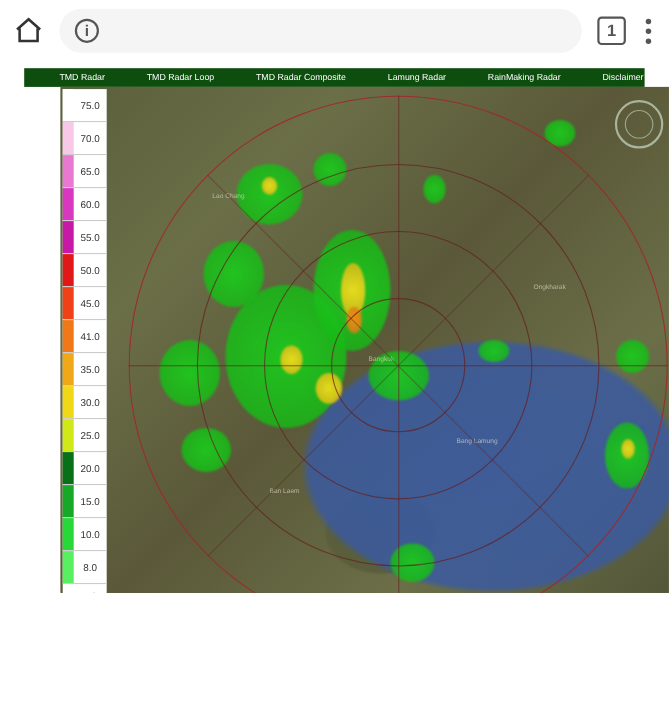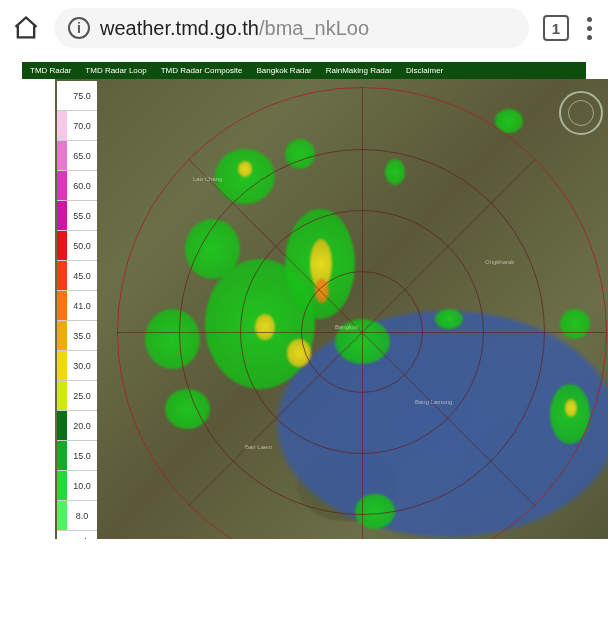--- a/index.html
+++ b/index.html
@@ -42,21 +42,21 @@
 
   .page-content { padding: 6px 22px 0 22px; }
   .nav-bar {
     background: #0d4d0d;
     display: flex;
     gap: 14px;
     padding: 4px 8px;
     font-size: 8px;
     color: #fff;
   }
-  .nav-bar span { white-space: nowrap; }
+  .nav-bar span { white-space: nowrap; margin-left: 24px; }
 
   .radar-wrapper {
     position: relative;
     width: 560px;
     height: 460px;
     background: linear-gradient(135deg, #5a5e3a 0%, #6b6f48 30%, #4a5838 60%, #6b6f48 100%);
     overflow: hidden;
     margin-left: 33px;
   }
   .terrain {
@@ -130,38 +130,35 @@
 </head>
 <body>
 
 <div class="browser-bar">
   <svg class="home-icon" viewBox="0 0 24 24" fill="none" stroke="#333" stroke-width="2">
     <path d="M3 11 L12 3 L21 11"></path>
       <path d="M5 10 V20 H19 V10"></path>
   </svg>
   <div class="url-container">
     <div class="info-icon">i</div>
-    <div class="url-text">
-      <span>weather.tmd.go.th</span><span class="url-path">/bma_nkLoo</span>
-    </div>
   </div>
   <div class="tab-count">1</div>
   <div class="menu-dots">
     <span></span>
       <span></span>
       <span></span>
   </div>
 </div>
 
 <div class="page-content">
   <div class="nav-bar">
     <span>TMD Radar</span>
     <span>TMD Radar Loop</span>
     <span>TMD Radar Composite</span>
-    <span>Bangkok Radar</span>
+    <span>Lamung Radar</span>
     <span>RainMaking Radar</span>
     <span>Disclaimer</span>
   </div>
 
   <div class="radar-wrapper">
     <div class="terrain"></div>
 
     <div class="legend">
       <div class="legend-row">
           <div class="legend-swatch" style="background:#ffffff"></div>

